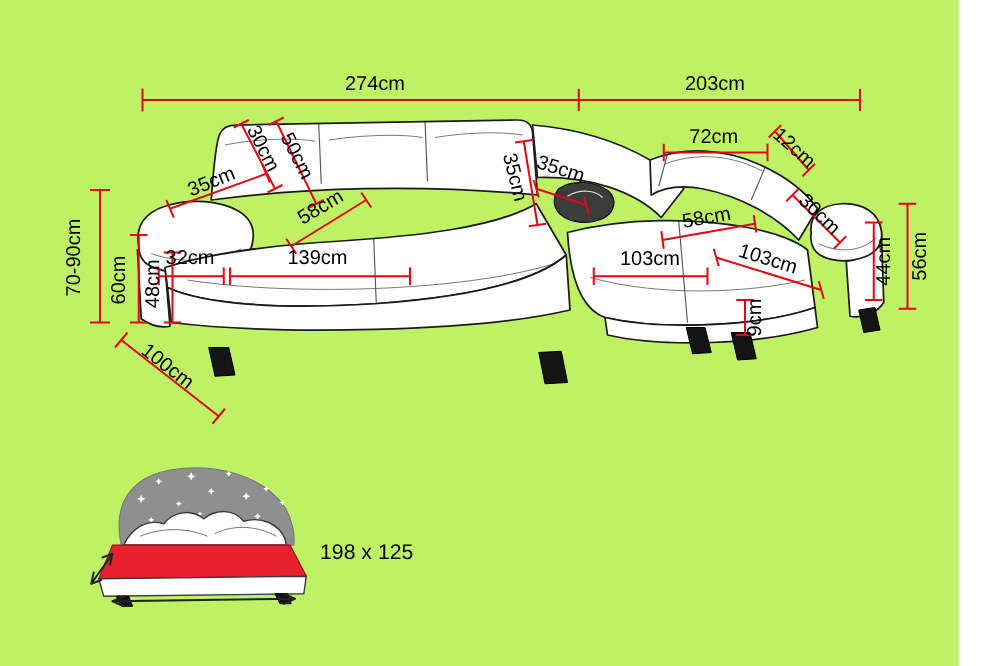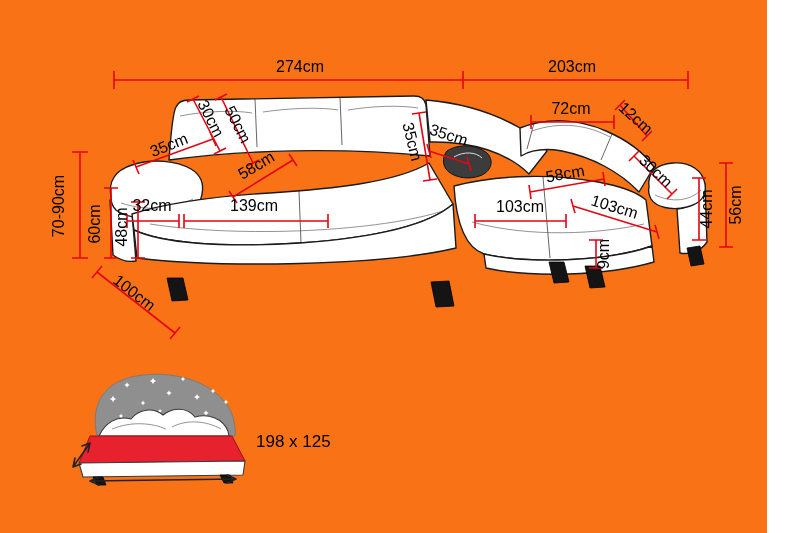--- a/index.html
+++ b/index.html
@@ -1,16 +1,16 @@
 <!DOCTYPE html>
 <html><head>
 <meta charset="utf-8">
 <style>
   html,body{margin:0;padding:0;background:#ffffff}
-  .canvas{position:relative;width:767px;height:533px;background:#f97316;overflow:hidden;font-family:"Liberation Sans",sans-serif}
+  .canvas{position:relative;width:767px;height:533px;background:#bef264;overflow:hidden;font-family:"Liberation Sans",sans-serif}
   svg{display:block}
   .outline{fill:#ffffff;stroke:#1b1b1b;stroke-width:1.4;stroke-linejoin:round;stroke-linecap:round}
   .seam{fill:none;stroke:#1b1b1b;stroke-width:0.9;opacity:0.75}
   .softseam{fill:none;stroke:#555555;stroke-width:0.8;opacity:0.8}
   .leg{fill:#141414;stroke:#000000;stroke-width:0.8}
   .dark{fill:#3c3c3c;stroke:#111111;stroke-width:1}
   .dim{fill:none;stroke:#e30613;stroke-width:1.6}
   .dimtext{font-size:16px;fill:#000000}
   .bedtext{font-size:17px;fill:#000000}
   .gray{fill:#8f8f8f;stroke:#7a7a7a;stroke-width:1}

